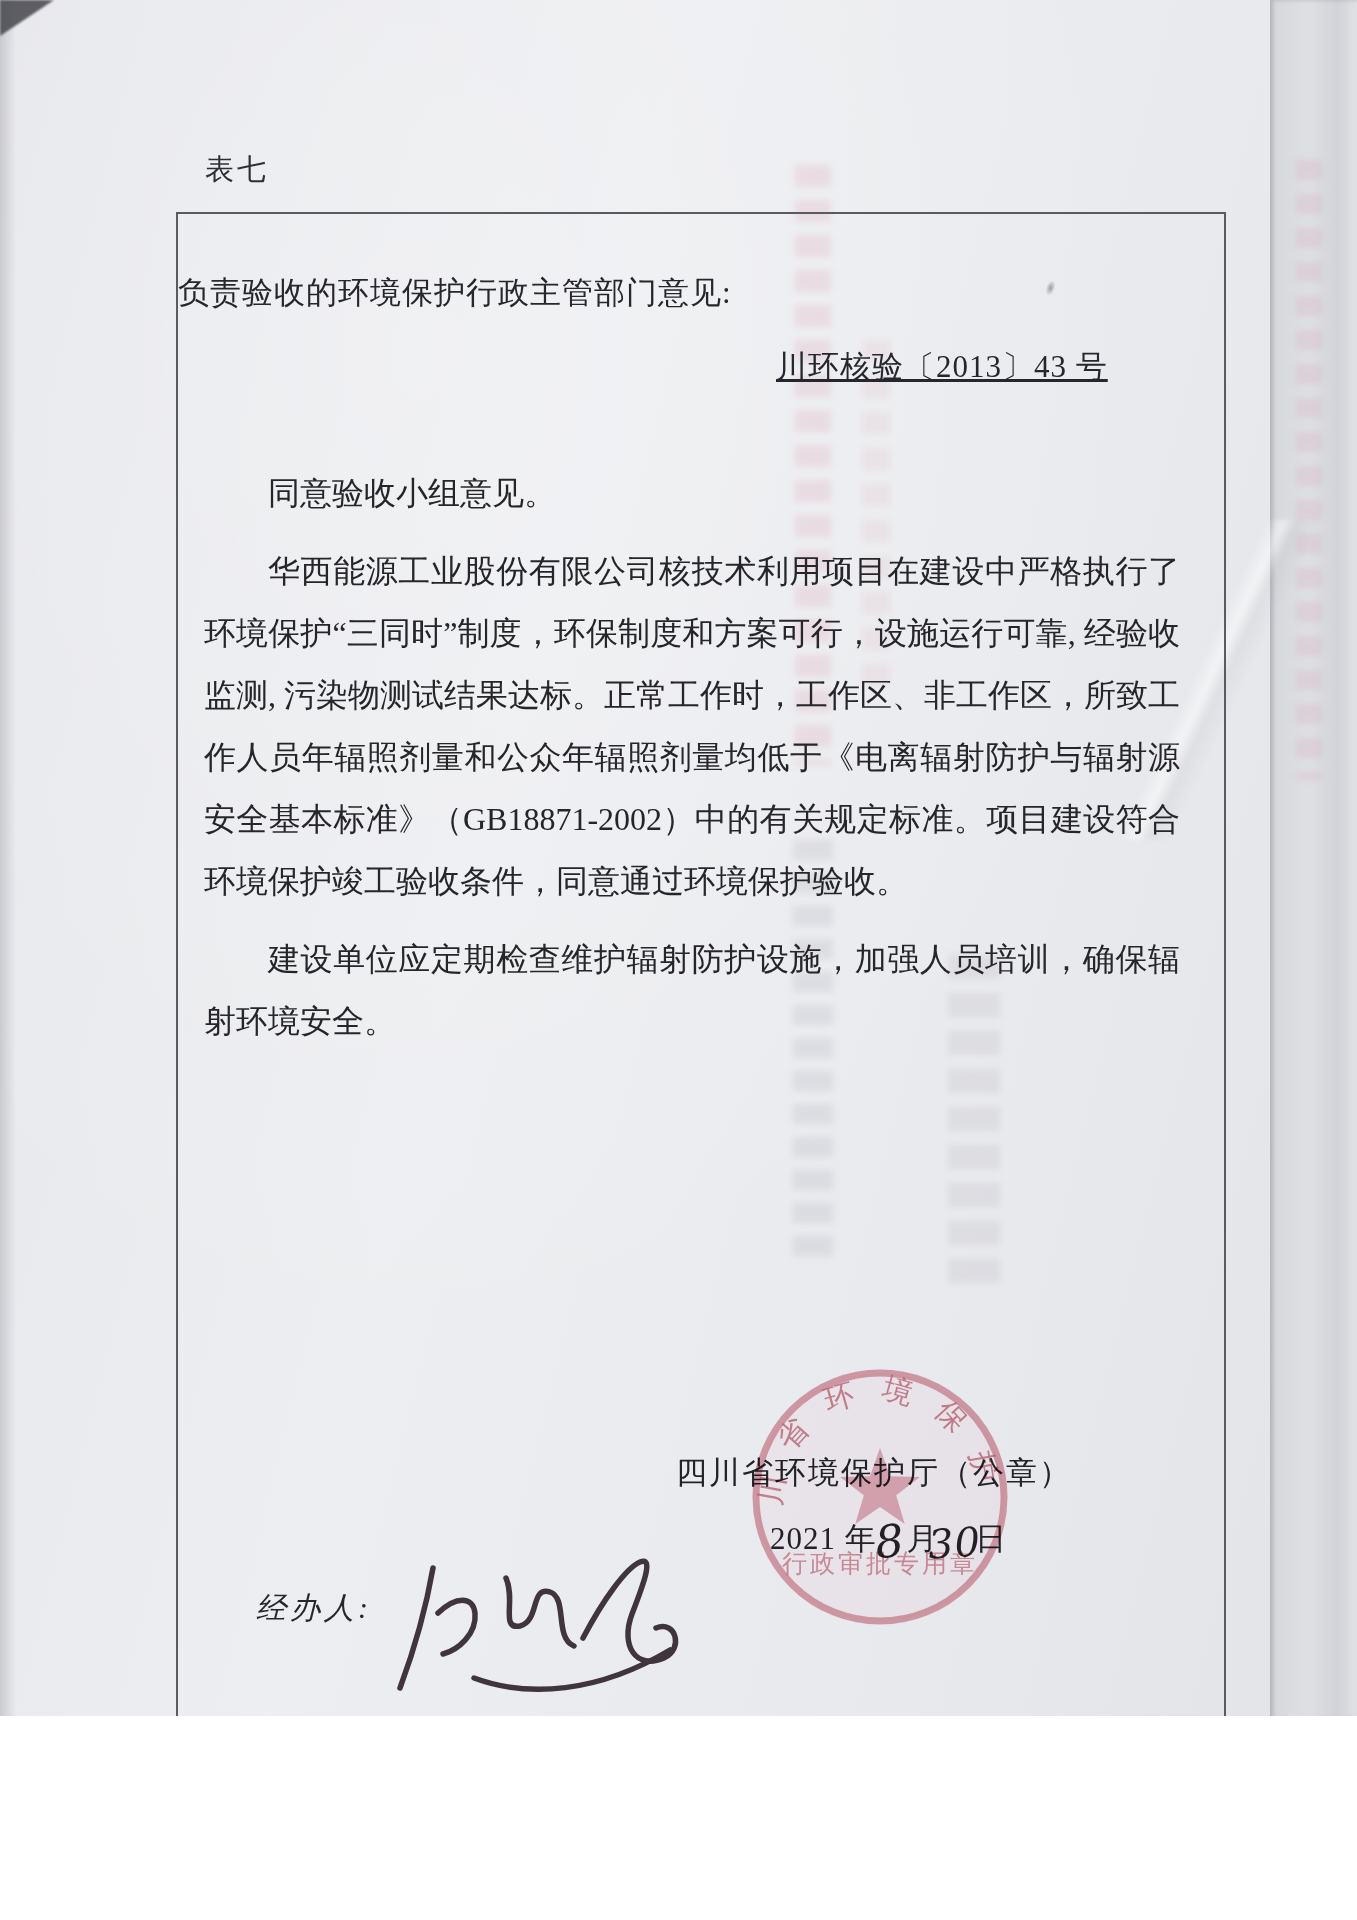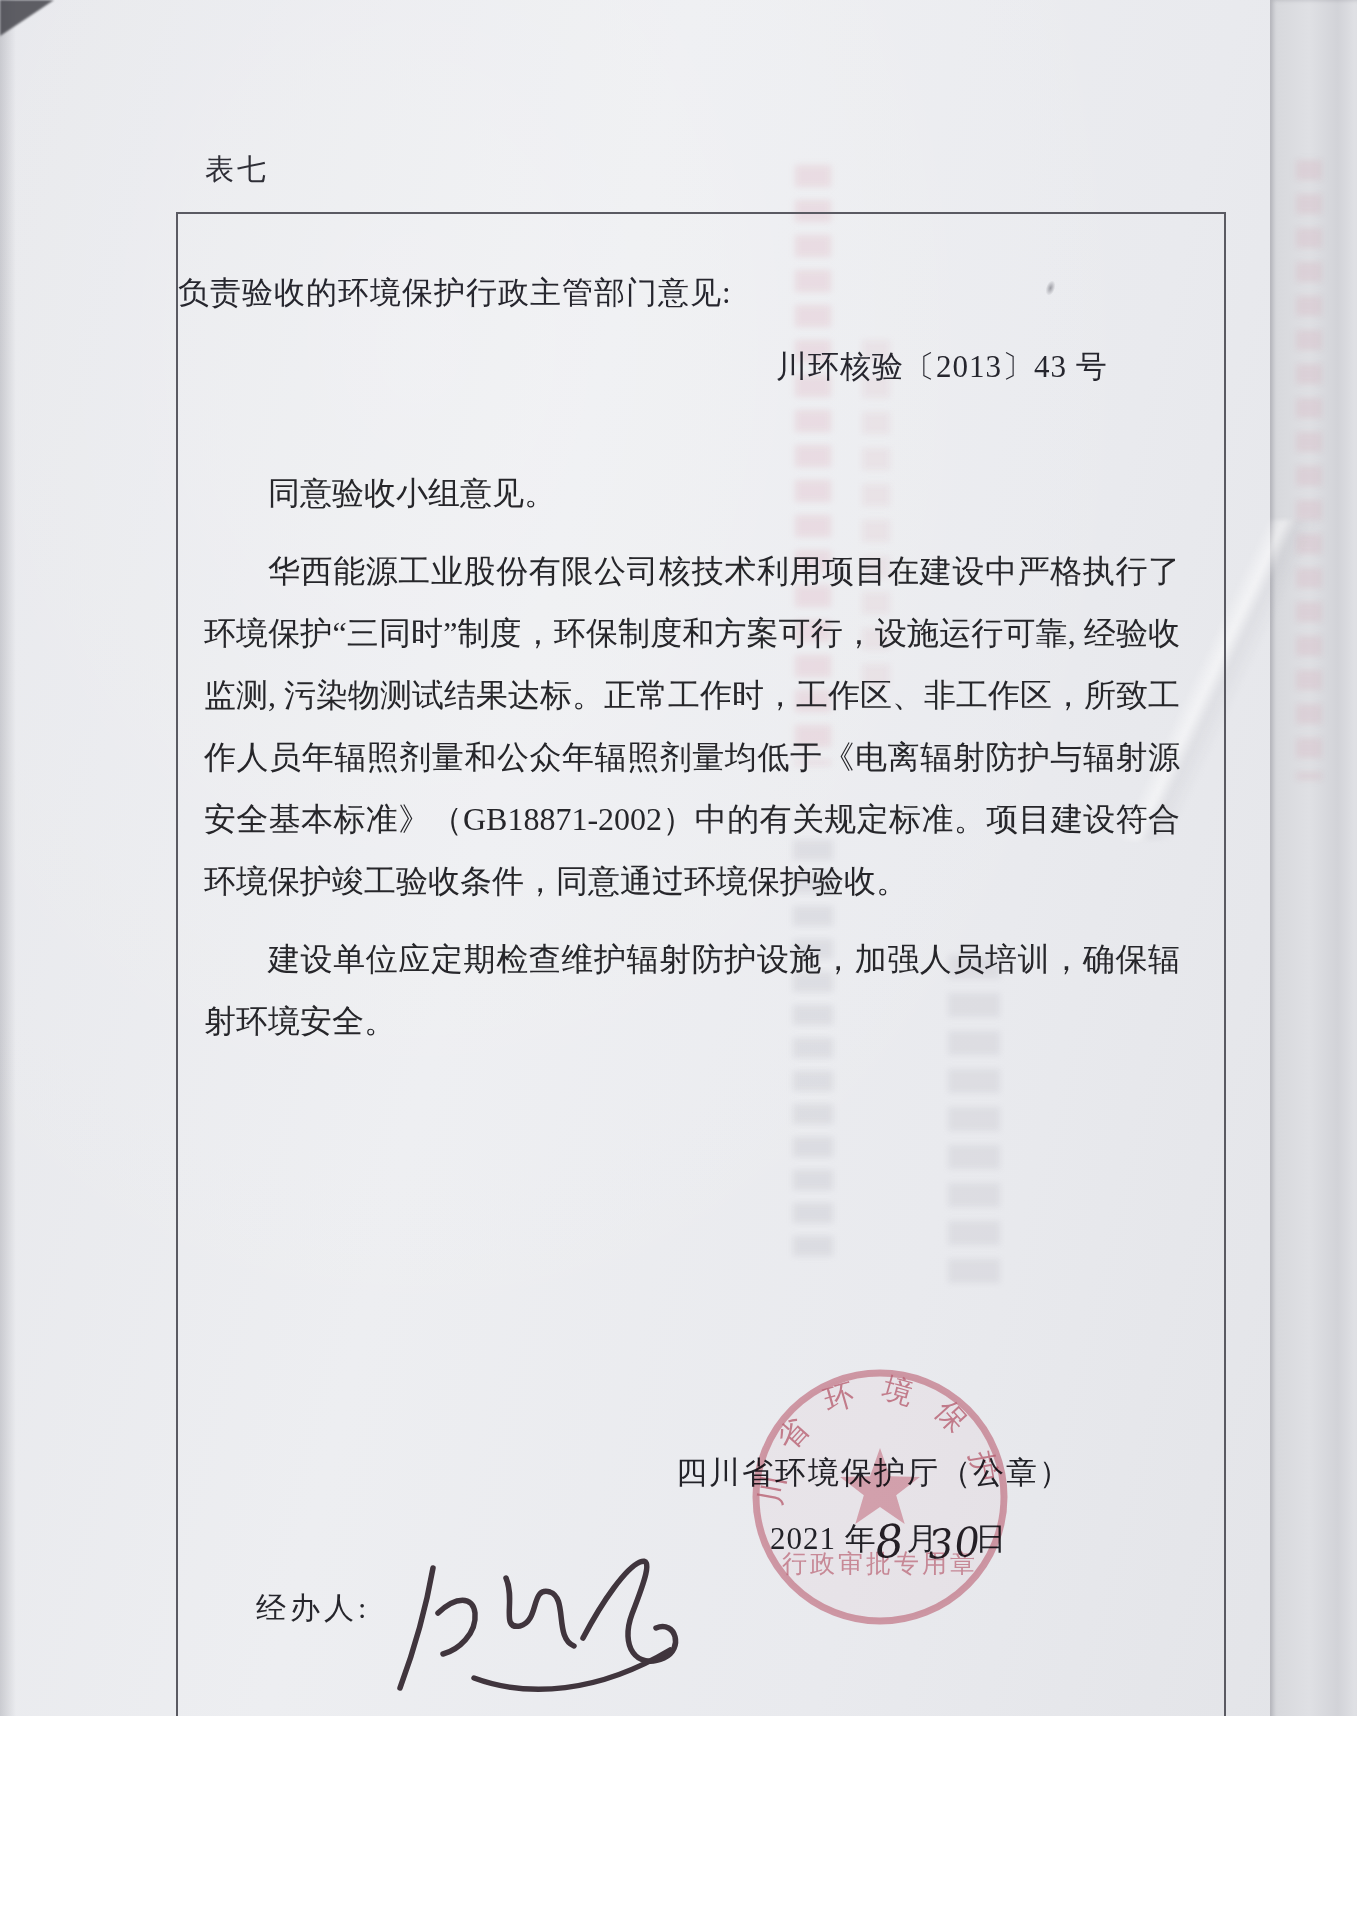--- a/index.html
+++ b/index.html
@@ -39,34 +39,34 @@
     background:repeating-linear-gradient(180deg,rgba(205,130,150,.15) 0 20px,rgba(205,130,150,0) 20px 34px);}
   .g5{left:862px;top:340px;width:28px;height:360px;
     background:repeating-linear-gradient(180deg,rgba(205,135,152,.10) 0 22px,rgba(205,135,152,0) 22px 36px);}
 
   .form-label{position:absolute;left:205px;top:150px;font-size:29px;letter-spacing:3px;color:#2e2e36;}
 
   .doc-box{position:absolute;left:176px;top:212px;width:1046px;height:1511px;
     border:2px solid #5a5a62;}
 
   .heading{position:absolute;left:0;top:58px;font-size:31px;letter-spacing:1px;color:#26262e;}
-  .doc-number{position:absolute;left:598px;top:132px;font-size:31px;letter-spacing:1px;color:#26262e;}
+  .doc-number{position:absolute;left:598px;top:132px;font-size:31px;letter-spacing:1px;color:#26262e;text-decoration:underline;}
 
   .body-text{position:absolute;left:10px;top:232px;width:1008px;
     font-size:32px;line-height:62px;text-align:justify;text-justify:inter-ideograph;color:#26262a;}
   .body-text p{margin:16px;text-indent:2em;}
 
   .org-line{position:absolute;left:676px;top:1452px;font-size:31px;letter-spacing:2px;color:#222228;}
   .date-line{position:absolute;left:770px;top:1518px;font-size:31px;letter-spacing:1px;color:#222228;white-space:nowrap;}
   .hw{display:inline-block;font-family:"DejaVu Serif",serif;font-style:italic;font-weight:500;
     font-size:45px;line-height:30px;color:#241f26;transform:rotate(-6deg);vertical-align:-8px;}
   .hw-day{font-size:40px;margin-left:-10px;margin-right:-6px;transform:rotate(-4deg);}
   .hw-month{margin-left:-2px;margin-right:2px;}
 
-  .handler-label{position:absolute;left:256px;top:1588px;font-size:30px;letter-spacing:4px;color:#26262c;}
+  .handler-label{position:absolute;left:256px;top:1588px;font-size:30px;letter-spacing:4px;color:#26262c;font-style:italic;}
 
   .signature-svg{position:absolute;left:378px;top:1538px;}
   .seal-svg{position:absolute;left:745px;top:1362px;mix-blend-mode:multiply;opacity:.9;}
   .seal-text{font-family:"Liberation Serif","DejaVu Serif",serif;}
 </style>
 </head>
 <body>
 
 <div class="page">
 

